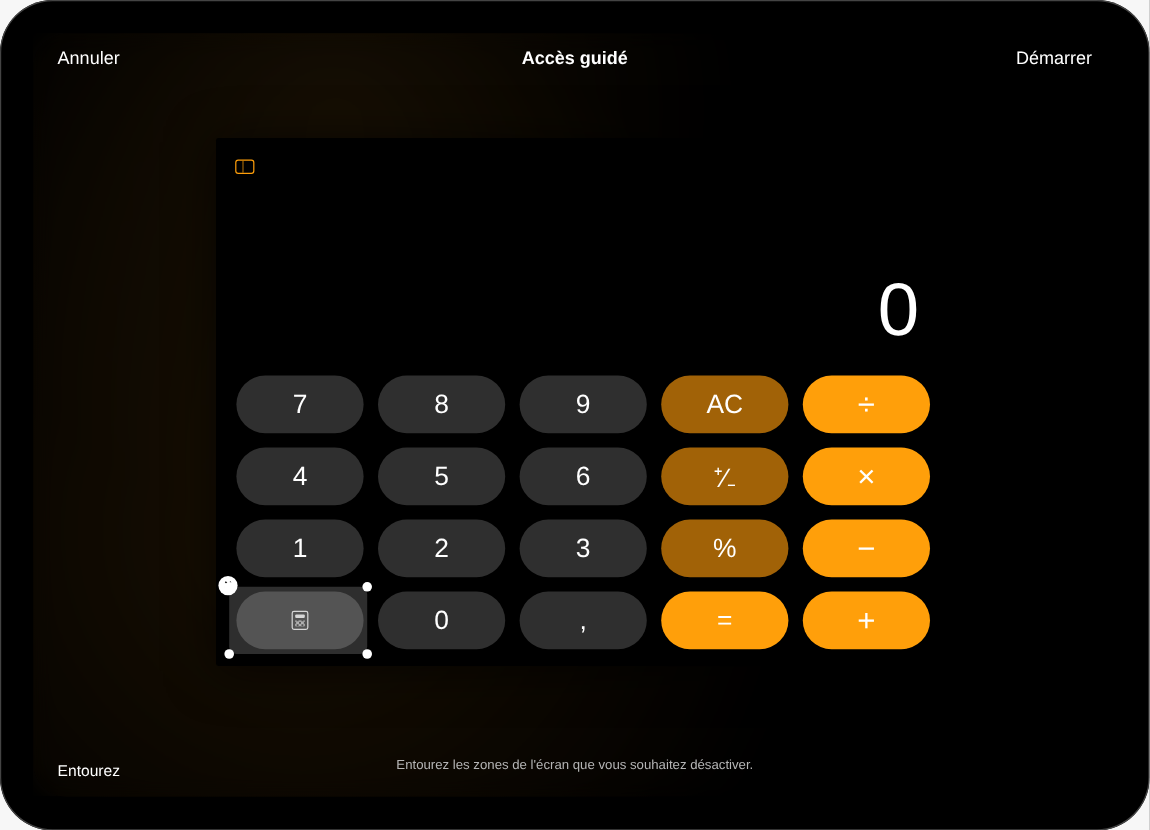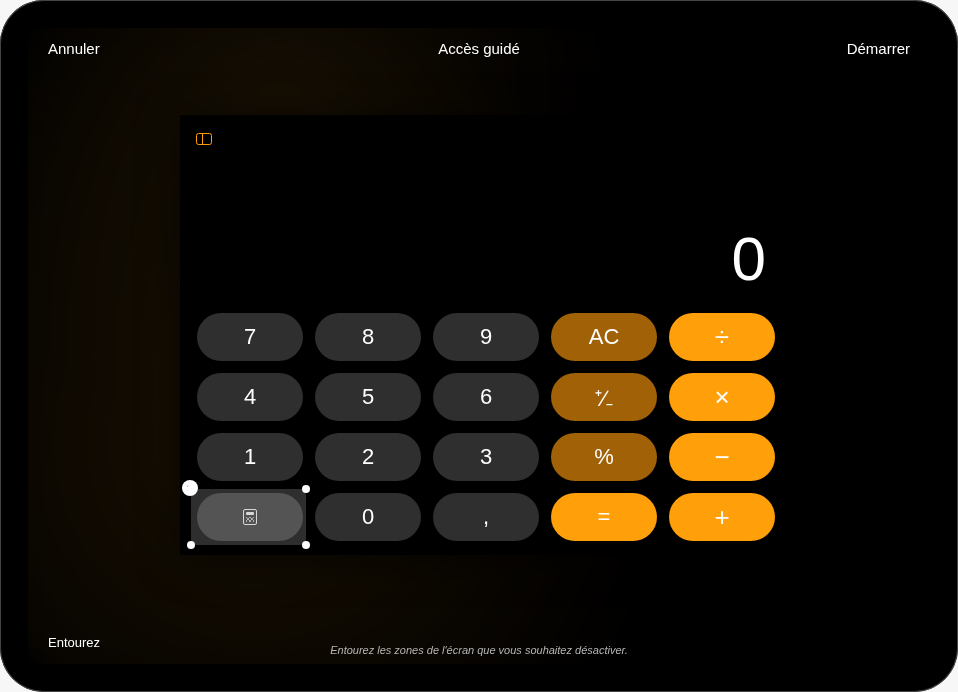--- a/index.html
+++ b/index.html
@@ -14,26 +14,26 @@
       background: radial-gradient(circle at 28% 10%, rgba(60,40,10,0.5) 0%, rgba(0,0,0,0) 40%),
                   radial-gradient(circle at 25% 65%, rgba(220,140,30,0.18) 0%, rgba(0,0,0,0) 55%),
                   #000;
     }
     .glass { position:absolute; inset:0; background:rgba(0,0,0,0.35); backdrop-filter: blur(8px); }
 
     .topbar { position:absolute; top:0; left:0; right:0; height:48px;
       display:flex; align-items:center; justify-content:center; color:#fff; font-size:15px;}
     .topbar .left { position:absolute; left:20px; top:12px; color:#fff; font-size:15px;}
     .topbar .right{ position:absolute; right:20px; top:12px; color:#fff; font-size:15px;text-align:center;}
-    .topbar .title { font-weight:400; position:absolute; top:12px; left:50%; transform:translateX(-50%); }
+    .topbar .title { font-weight:700; position:absolute; top:12px; left:50%; transform:translateX(-50%); }
 
     .bottombar { position:absolute; bottom:0; left:0; right:0; height:48px;
       display:flex; align-items:center; color:#ccc; font-size:11px; }
     .bottombar .left { position:absolute; left:20px; bottom:14px; color:#fff; font-size:13px;}
-    .bottombar .hint { position:absolute; left:50%; transform:translateX(-50%); bottom:8px; color:#b5b5b5; font-size:11px;font-style:italic;}
+    .bottombar .hint { position:absolute; left:50%; transform:translateX(-50%); bottom:20px; color:#b5b5b5; font-size:11px;}
 
     .preview { position:absolute; left:152px; top:87px; width:612px; height:440px;
       background:#000; border-radius:2px; box-shadow:0 4px 40px rgba(0,0,0,0.6); }
 
     .sidebar-icon { position:absolute; left:16px; top:18px; width:16px; height:12px;
       border:1.3px solid #ff9f0a; border-radius:2.5px; display:flex; }
     .sidebar-icon::before { content:""; position:absolute; left:0; top:0; bottom:0; width:5px;
       background: rgba(255,159,10,0.0); border-right:1.3px solid #ff9f0a; border-radius:2px 0 0 2px;}
 
     .display { position:absolute; right:26px; top:108px; color:#fff; font-size:62px; font-weight:300;}

